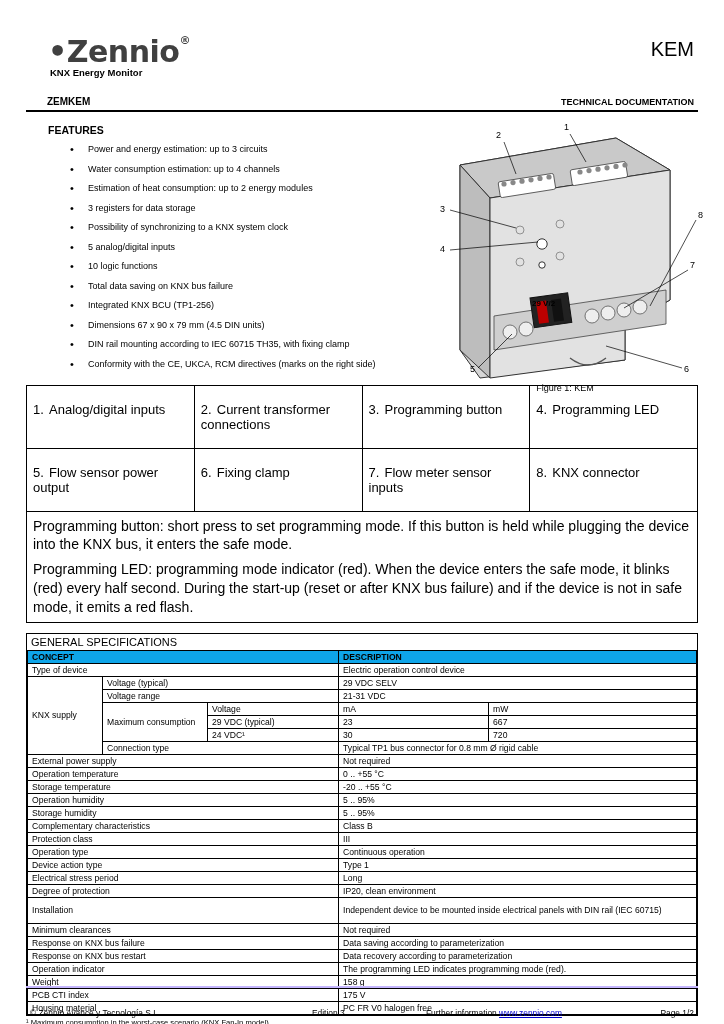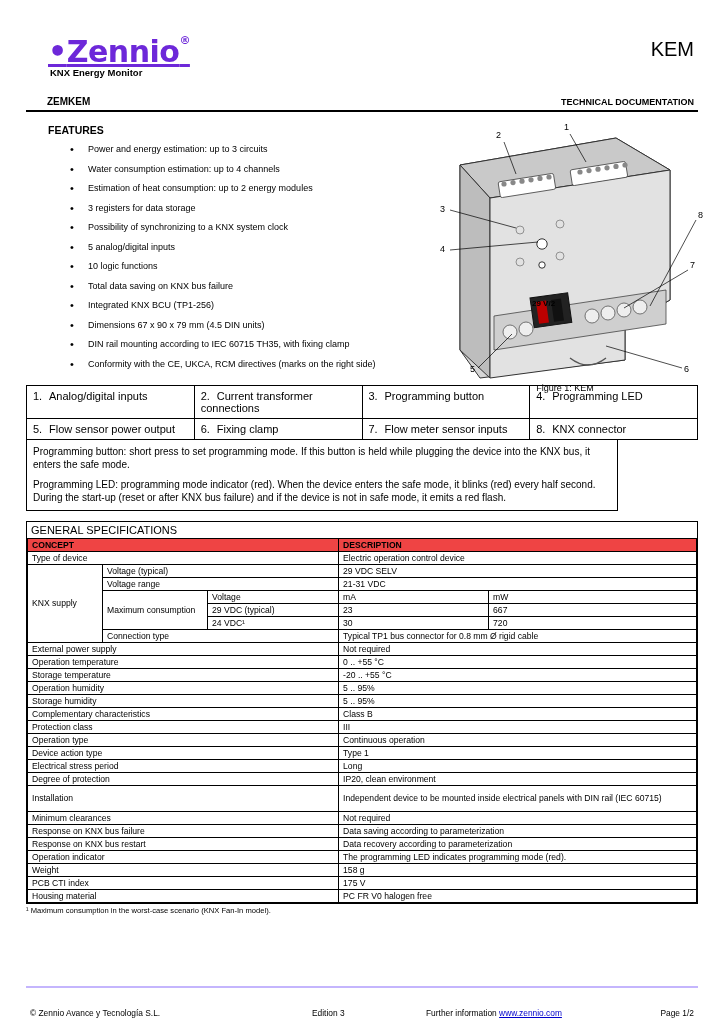--- a/index.html
+++ b/index.html
@@ -10,55 +10,55 @@
     font-family: "Liberation Sans", sans-serif;
     font-size: 9px;
     color: #000;
     position: relative;
   }
   .page { position:relative; width:724px; height:1024px; padding: 28px 26px 0 26px; }
 
   
   .header { position:relative; height:64px; }
   .logo-wrap { position:absolute; left:22px; top:6px; }
-  .logo { font-family:"DejaVu Sans", sans-serif; font-size:30px; font-weight:bold; letter-spacing:-0.5px; color:#6d28d9;text-decoration:underline; }
+  .logo { font-family:"DejaVu Sans", sans-serif; font-size:30px; font-weight:bold; letter-spacing:-0.5px; color:#404040; }
   .logo .dot { font-size:30px; }
   .logo .reg { font-size:11px; vertical-align:top; }
   .subtitle { font-size:9.5px; font-weight:bold; margin-top:-2px; margin-left:2px; }
   .kem-title { position:absolute; right:4px; top:10px; font-size:20px; }
   .docrow { position:relative; border-bottom:2px solid #000; padding-bottom:3px; margin-top:4px; }
   .docrow .left { font-size:10px; font-weight:bold; display:inline-block; margin-left:21px;}
   .docrow .right { font-size:9px; font-weight:bold; position:absolute; right:4px; bottom:3px;}
 
   
   .features-title { font-weight:bold; font-size:10.5px; margin:12px 0 8px 22px; }
   ul.features { margin:0 0 0 40px; padding:0; list-style:none; }
   ul.features li { position:relative; padding-left:22px; margin-bottom:9.5px; font-size:9px; }
   ul.features li:before { content:"\2022"; position:absolute; left:4px; top:-1px; font-size:11px; }
 
   
   .figure { position:absolute; left:420px; top:110px; width:290px; height:290px; }
   .figcap { position:absolute; left:420px; top:383px; width:290px; text-align:center; font-size:9px; }
 
   
   .legend { margin: 16px 0 0 0; width:672px; border:1px solid #000; border-collapse:collapse; }
-  .legend td { border:1px solid #000; font-size:11px; padding:4px 6px; vertical-align:top; }
+  .legend td { border:1px solid #000; font-size:13px; padding:16px 6px; vertical-align:top; }
   .legend td.n { width:25%; }
   .legend .num { display:inline-block; width:16px; }
 
-  .notebox { width:592px; border:1px solid #000; border-top:none; padding:5px 6px; font-size:10px; line-height:1.35; }
+  .notebox { width:672px; border:1px solid #000; border-top:none; padding:5px 6px; font-size:14px; line-height:1.35; }
   .notebox p { margin:0 0 6px 0; }
   .notebox p:last-child { margin-bottom:0; }
 
   
   .gs-wrap { margin-top:10px; width:672px; border:1px solid #000; }
   .gs-title { font-weight:normal; font-size:11px; padding:2px 4px; }
   table.specs { width:100%; border-collapse:collapse; font-size:8.6px; }
   table.specs td, table.specs th { border:1px solid #000; padding:1px 4px; text-align:left; font-weight:normal; height:13px; }
-  table.specs th { font-weight:bold; background:#ef4444; }
+  table.specs th { font-weight:bold; background:#0ea5e9; }
   .col-a { width:75px; }
   .col-b { width:105px; }
   .col-c { width:112px; }
   .shade { background:#d9d9d9; }
   .sub-mid { width:150px; }
 
   .footnote { font-size:7.6px; margin-top:2px; }
 
   
   .footer { position:absolute; left:26px; right:26px; bottom:16px; border-top:2px solid #c4b5fd; padding-top:6px; font-size:8.4px; }

